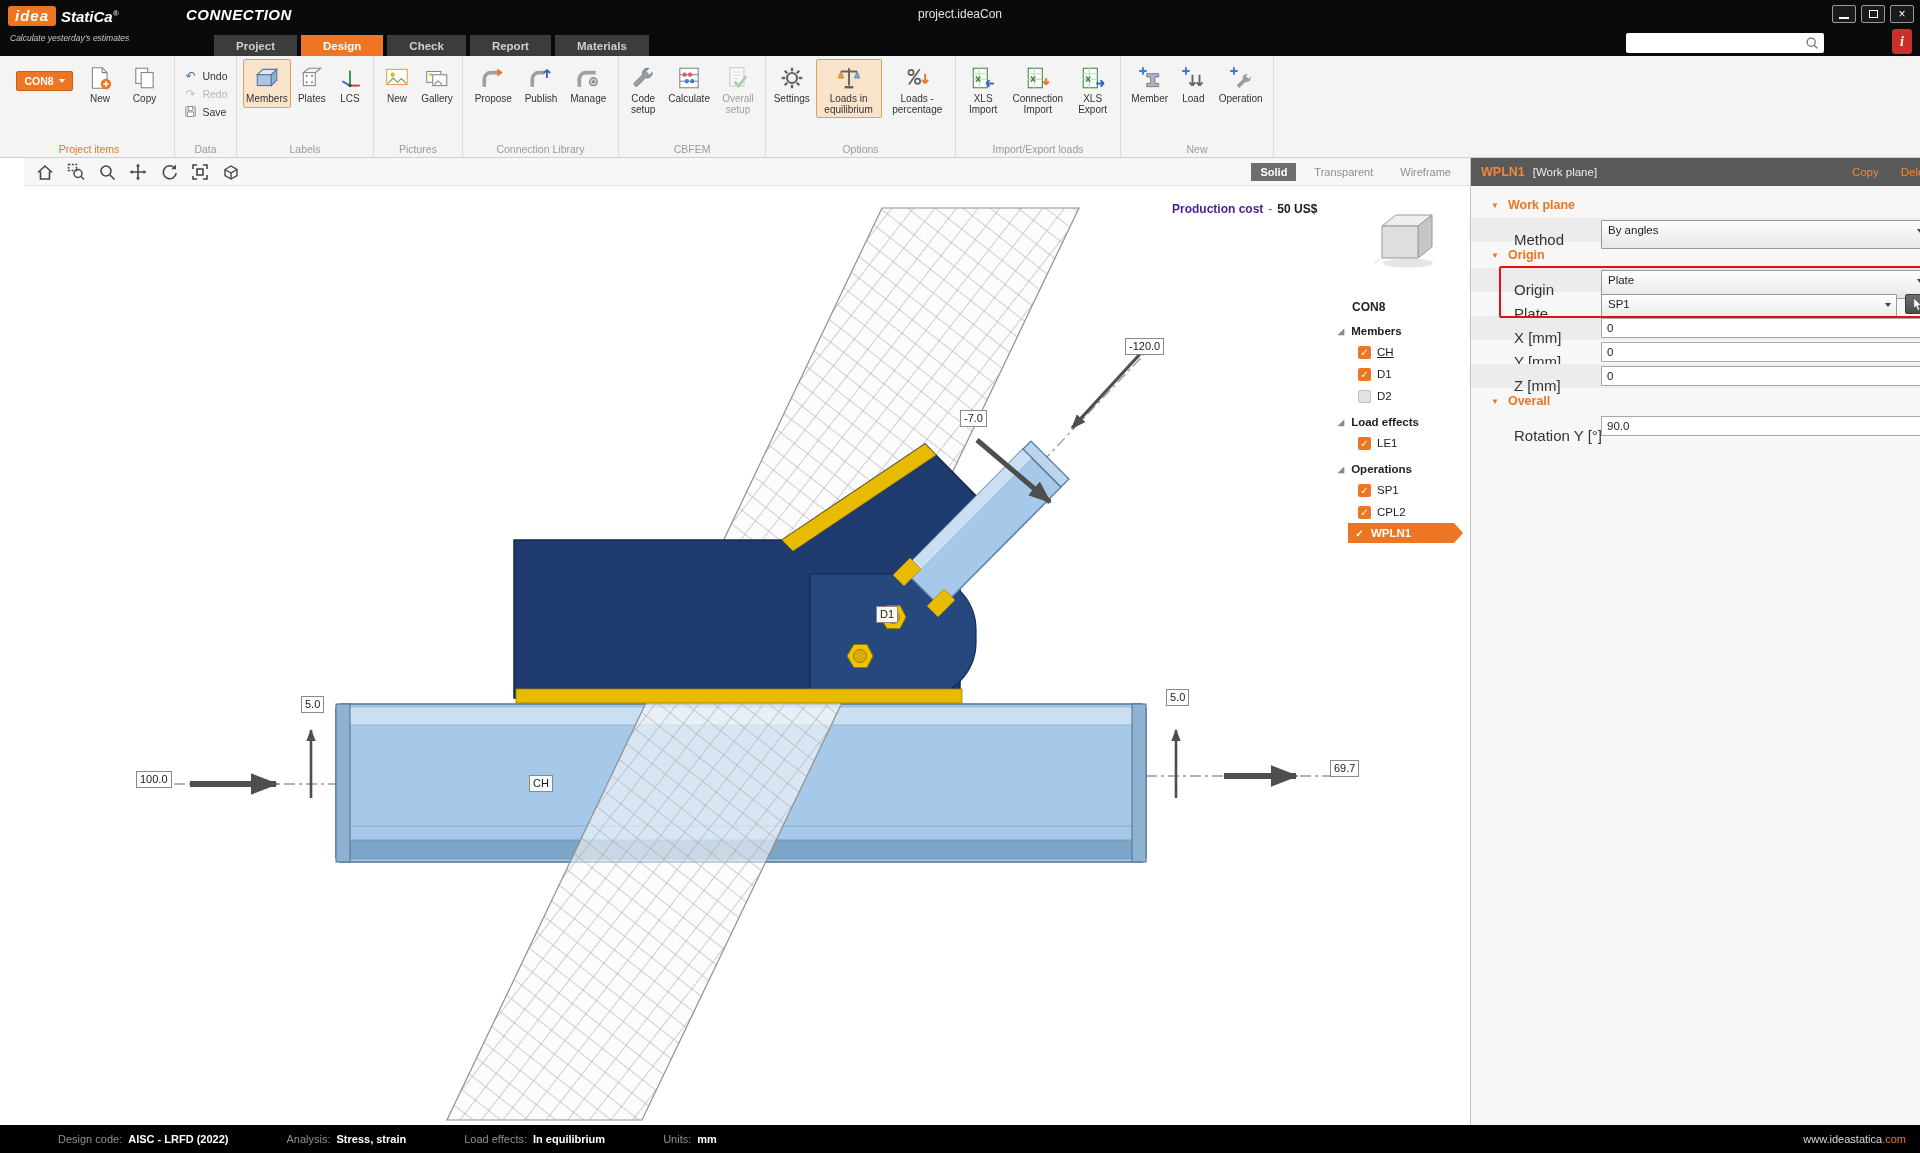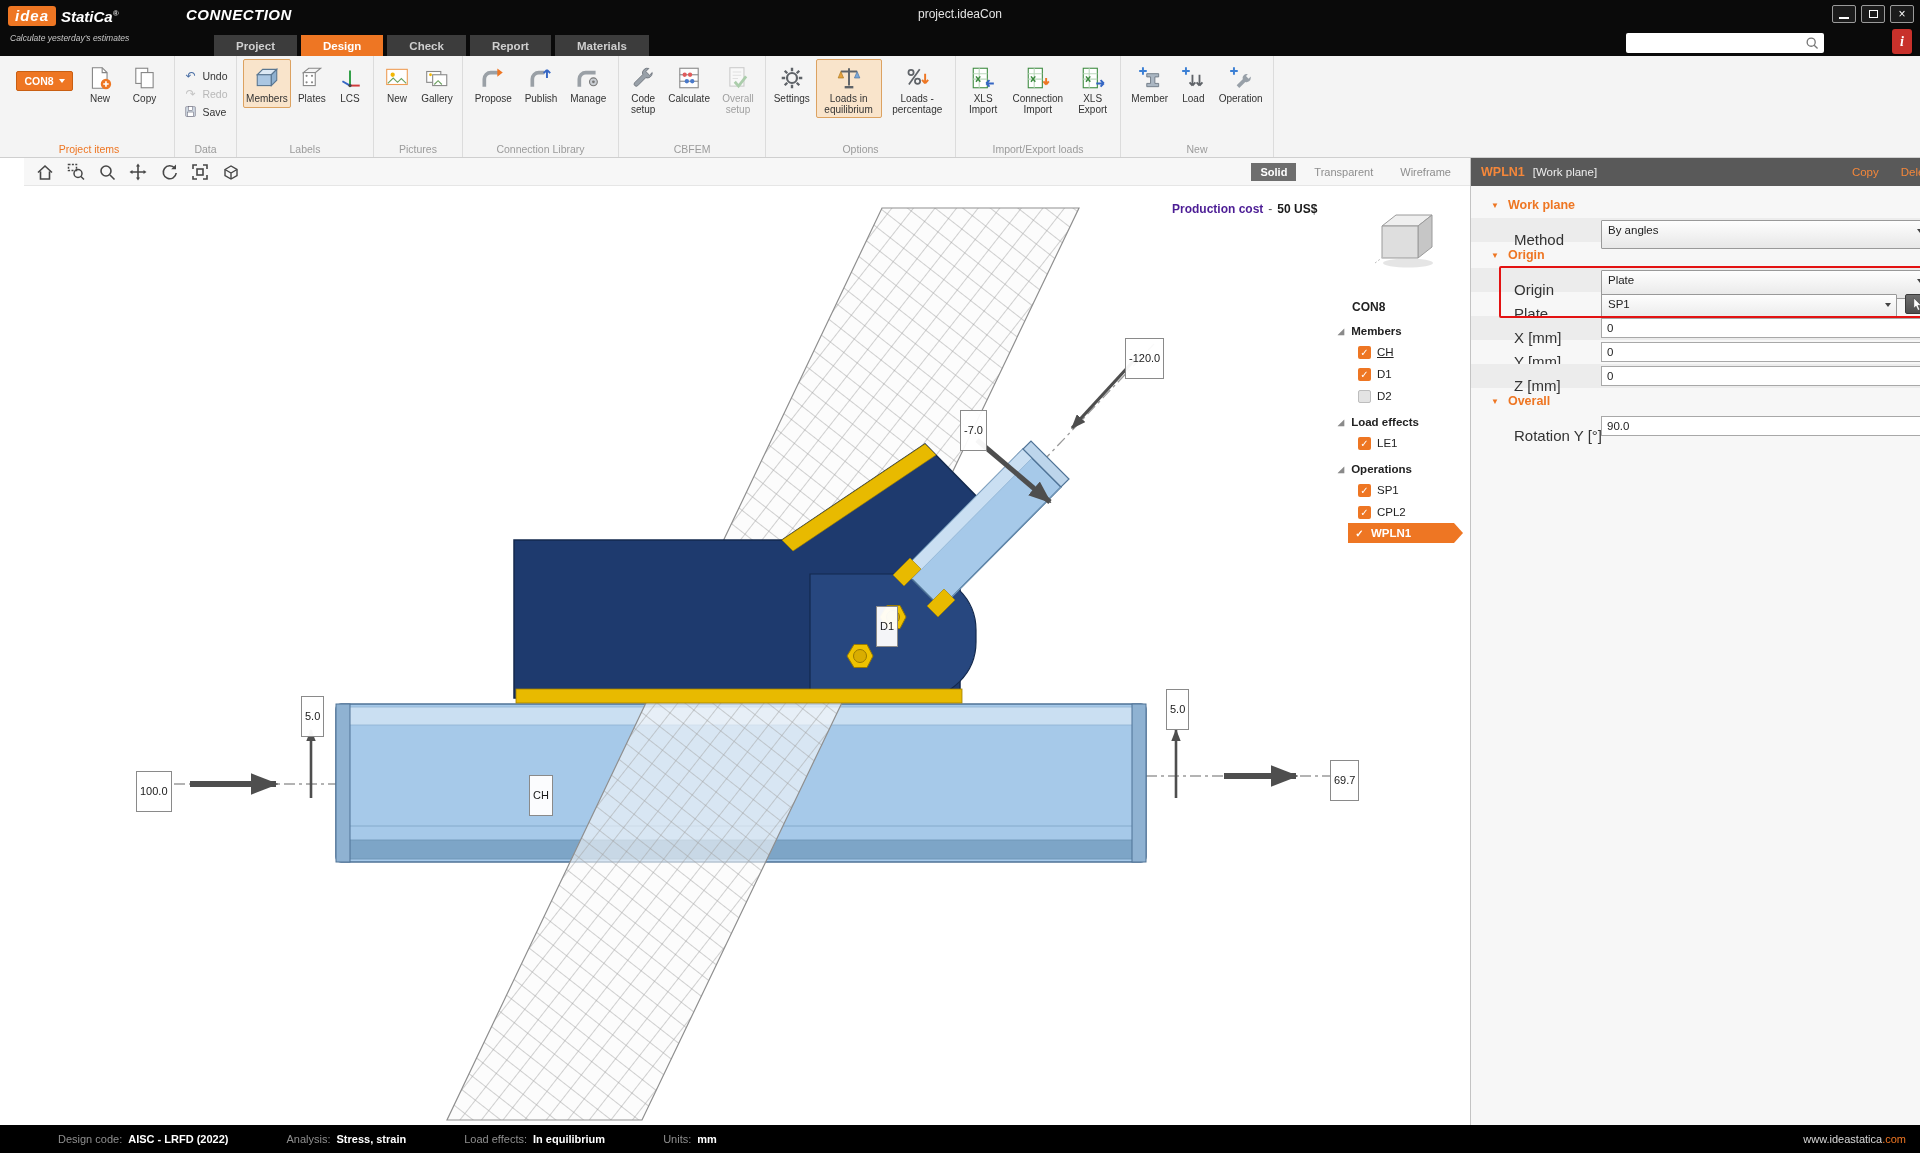--- a/index.html
+++ b/index.html
@@ -50,21 +50,21 @@
   .main { flex:1; display:flex; min-height:0; }
   .vp-col { width:1447px; flex:0 0 auto; display:flex; flex-direction:column; border-right:1px solid #c4c4c4;margin-left:24px; }
   .vp-toolbar { height:28px; background:#f7f7f7; border-bottom:1px solid #e6e6e6; display:flex; align-items:center; gap:9px; padding:0 10px; flex:0 0 auto; }
   .vpt-icon { width:22px; height:22px; display:flex; align-items:center; justify-content:center; cursor:default; }
   .vp-spacer { flex:1; }
   .mode { font-size:11px; color:#8e8e8e; padding:3px 9px; cursor:default; }
   .mode.active { background:#6e6e6e; color:#fff; font-weight:bold; }
   .vp-canvas { position:relative; flex:1; background:#fff; overflow:hidden; }
   .scene-svg { position:absolute; left:0; top:0; }
 
-  .dim-label { position:absolute; background:rgba(255,255,255,.95); border:1px solid #8a8a8a; font-size:11px; color:#1a1a1a; padding:12px 3px; line-height:15px; white-space:nowrap; }
+  .dim-label { position:absolute; background:rgba(255,255,255,.95); border:1px solid #8a8a8a; font-size:11px; color:#1a1a1a; padding:0 3px; line-height:15px; white-space:nowrap; }
   .prod { position:absolute; left:1148px; top:16px; font-size:12px; white-space:nowrap; }
   .pc-label { color:#4c1d95; font-weight:bold; }
   .pc-sep { color:#555; margin:0 5px; }
   .pc-value { color:#1a1a1a; font-weight:bold; }
   .cube { position:absolute; left:1346px; top:18px; }
 
   .tree { position:absolute; left:1308px; top:114px; width:140px; font-size:11.5px; color:#222; }
   .tree-title { font-weight:bold; font-size:12px; margin-left:20px; margin-bottom:7px; }
   .tgroup-h { display:flex; align-items:center; gap:7px; margin-left:6px; margin-top:5px; height:20px; font-weight:bold; cursor:default; }
   .texp { color:#8a8a8a; font-size:8px; }

